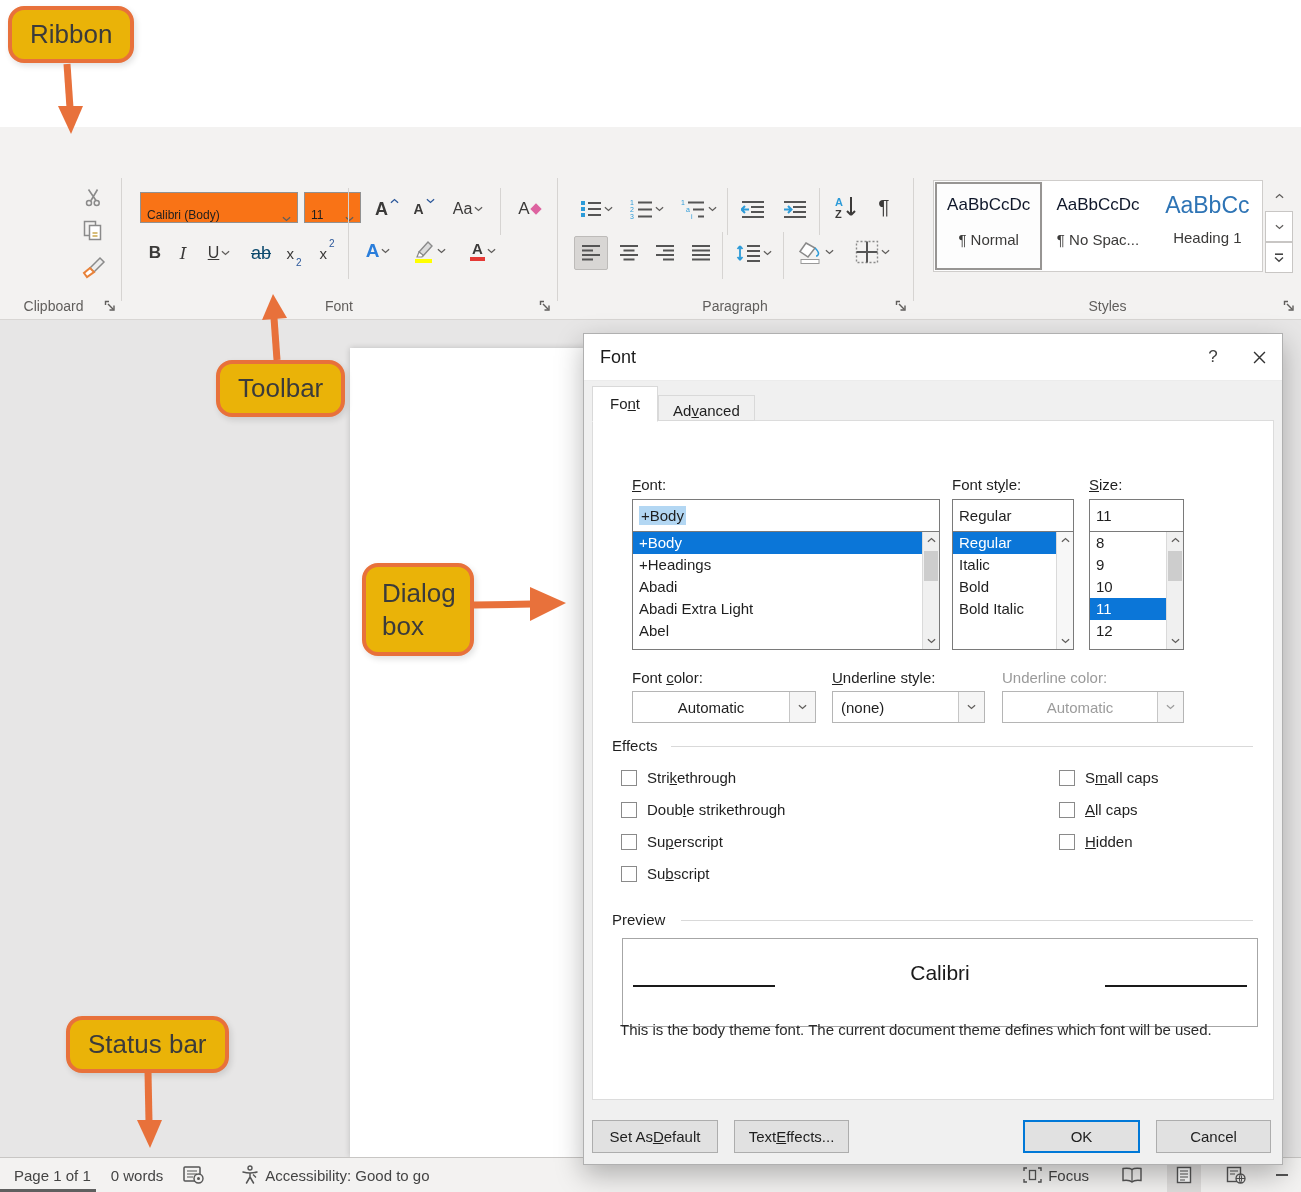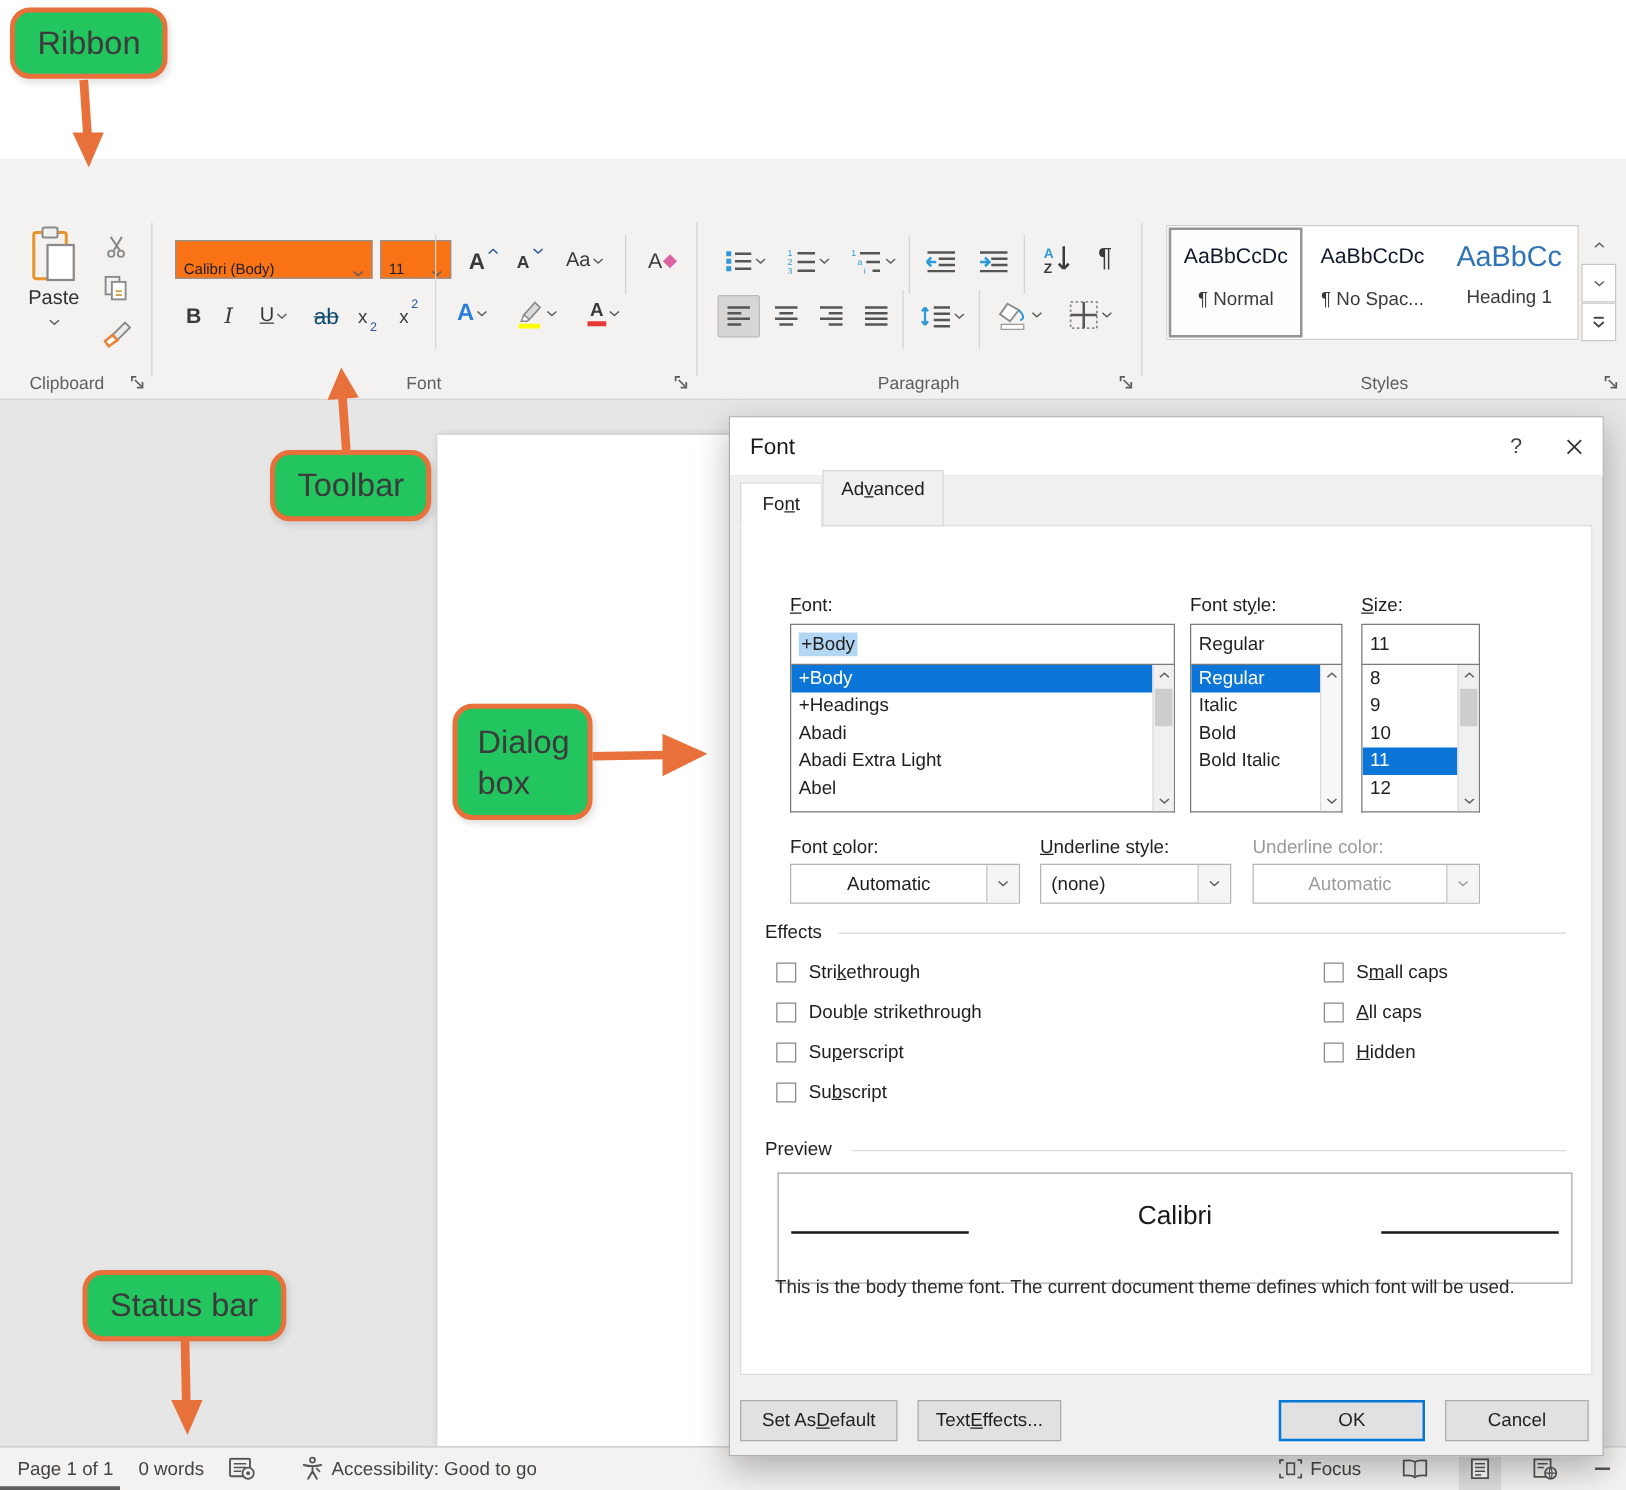--- a/index.html
+++ b/index.html
@@ -55,21 +55,21 @@
   .sb-darkline { position:absolute; left:0; bottom:0; width:96px; height:3px; background:#5f5f5f; }
 
   
   .dialog { position:absolute; left:583px; top:333px; width:700px; height:832px; background:#f0f0f0; border:1px solid #b0b0b0; box-shadow:0 10px 26px rgba(0,0,0,.28); z-index:50; }
   .dlg-title { height:47px; background:#fff; display:flex; align-items:center; border-bottom:1px solid #ececec; }
   .dlg-title .t { font-size:18px; color:#1a1a1a; padding-left:16px; flex:1; }
   .dlg-sysbtn { width:46px; height:100%; display:flex; align-items:center; justify-content:center; font-size:17px; color:#404040; cursor:pointer; }
   .dlg-tabs { position:absolute; left:8px; top:55px; display:flex; align-items:flex-end; height:32px; z-index:2; }
   .dlg-tab { font-size:15px; color:#1f1f1f; border:1px solid #d9d9d9; cursor:pointer; }
   .dlg-tab.active { background:#fff; border-bottom:1px solid #fff; padding:8px 17px 9px; position:relative; top:1px; }
-  .dlg-tab.idle { background:#f0f0f0; padding:6px 14px 20px; }
+  .dlg-tab.idle { background:#f0f0f0; padding:6px 14px 1px; }
   .tabpage { position:absolute; left:8px; top:86px; width:682px; height:680px; background:#fff; border:1px solid #dcdcdc; }
   .flabel { position:absolute; font-size:15px; color:#1f1f1f; }
   .flabel.disabled { color:#9a9a9a; }
   .inputbox { position:absolute; height:33px; background:#fff; border:1px solid #7a7a7a; font-size:15px; color:#1f1f1f; display:flex; align-items:center; padding-left:6px; }
   .hl { background:#b3d7f3; padding:1px 2px; }
   .listbox { position:absolute; background:#fff; border:1px solid #7a7a7a; border-top:none; font-size:15px; overflow:hidden; }
   .li { height:22px; line-height:22px; padding-left:6px; color:#1f1f1f; cursor:pointer; white-space:nowrap; }
   .li.sel { background:#0b76d8; color:#fff; }
   .sbar { position:absolute; right:0; top:0; bottom:0; width:17px; background:#f0f0f0; border-left:1px solid #dadada; }
   .sbar .arr { position:absolute; left:0; width:16px; height:16px; display:flex; align-items:center; justify-content:center; color:#555; cursor:pointer; }
@@ -86,21 +86,21 @@
   .cb { width:16px; height:16px; background:#fff; border:1px solid #8a8a8a; flex:none; }
   .cbl { font-size:15px; color:#1f1f1f; }
   .prevbox { position:absolute; background:#fff; border:1px solid #a6a6a6; }
   .prevline { position:absolute; height:2px; background:#1a1a1a; }
   .prevsample { position:absolute; left:0; right:0; text-align:center; font-size:21px; color:#1a1a1a; }
   .prevnote { position:absolute; font-size:15px; color:#2b2b2b; white-space:nowrap; }
   .dbtn { position:absolute; height:33px; background:#e1e1e1; border:1px solid #adadad; font-size:15px; color:#1f1f1f; display:flex; align-items:center; justify-content:center; cursor:pointer; }
   .dbtn.primary { border:2px solid #0078d7; }
 
   
-  .callout { position:absolute; background:#22c55e; border:4px solid #e8713b; border-radius:16px; color:#3b3b3b; font-size:26px; display:flex; align-items:center; padding:8px 18px; z-index:100; box-shadow:2px 3px 6px rgba(0,0,0,.12); line-height:1.25; }
+  .callout { position:absolute; background:#eab308; border:4px solid #e8713b; border-radius:16px; color:#3b3b3b; font-size:26px; display:flex; align-items:center; padding:8px 18px; z-index:100; box-shadow:2px 3px 6px rgba(0,0,0,.12); line-height:1.25; }
   .arrow { position:absolute; z-index:100; overflow:visible; }
 
   u { text-decoration:underline; }
   .icon { display:block; }
 </style>
 </head>
 <body>
 
 <svg width="0" height="0" style="position:absolute">
   <defs>
@@ -125,31 +125,20 @@
   </defs>
 </svg>
 
 <div class="screen">
 
   <div class="ribbon">
 
     <div class="ribbon-content">
 
       <div class="grp" style="left:0;width:121px">
-        <div class="abs" style="left:14px;top:8px;width:58px;height:108px;text-align:center;cursor:pointer">
-          <svg class="icon" width="40" height="48" viewBox="0 0 40 48" style="margin:0 auto">
-            <rect x="4" y="6" width="26" height="37" rx="2" fill="none" stroke="#e8952e" stroke-width="2.4"></rect>
-            <rect x="11" y="2" width="12" height="8" rx="1.5" fill="#f3f2f1" stroke="#8a8a8a" stroke-width="1.6"></rect>
-            <rect x="15" y="16" width="21" height="28" fill="#fff" stroke="#8a8a8a" stroke-width="1.8"></rect>
-          </svg>
-          <div style="font-size:16px;color:#323130;margin-top:2px">Paste</div>
-          <svg class="chev" style="margin-top:3px">
-              <use href="#chev-d"></use>
-            </svg>
-        </div>
         <div class="rbtn" style="left:78px;top:10px;width:30px">
           <svg width="20" height="21" viewBox="0 0 20 21">
               <path d="M5.5 2.5l7.5 11M14.5 2.5L8 13.5" stroke="#8a8a8a" stroke-width="1.6" fill="none"></path>
               <circle cx="6" cy="16" r="2.5" fill="none" stroke="#8a8a8a" stroke-width="1.5"></circle>
               <circle cx="13.7" cy="16" r="2.5" fill="none" stroke="#8a8a8a" stroke-width="1.5"></circle>
             </svg>
         </div>
         <div class="rbtn" style="left:77px;top:44px;width:32px">
           <svg width="22" height="24" viewBox="0 0 22 24">
               <rect x="2.5" y="2.5" width="11" height="14" fill="#f3f2f1" stroke="#8a8a8a" stroke-width="1.5"></rect>

